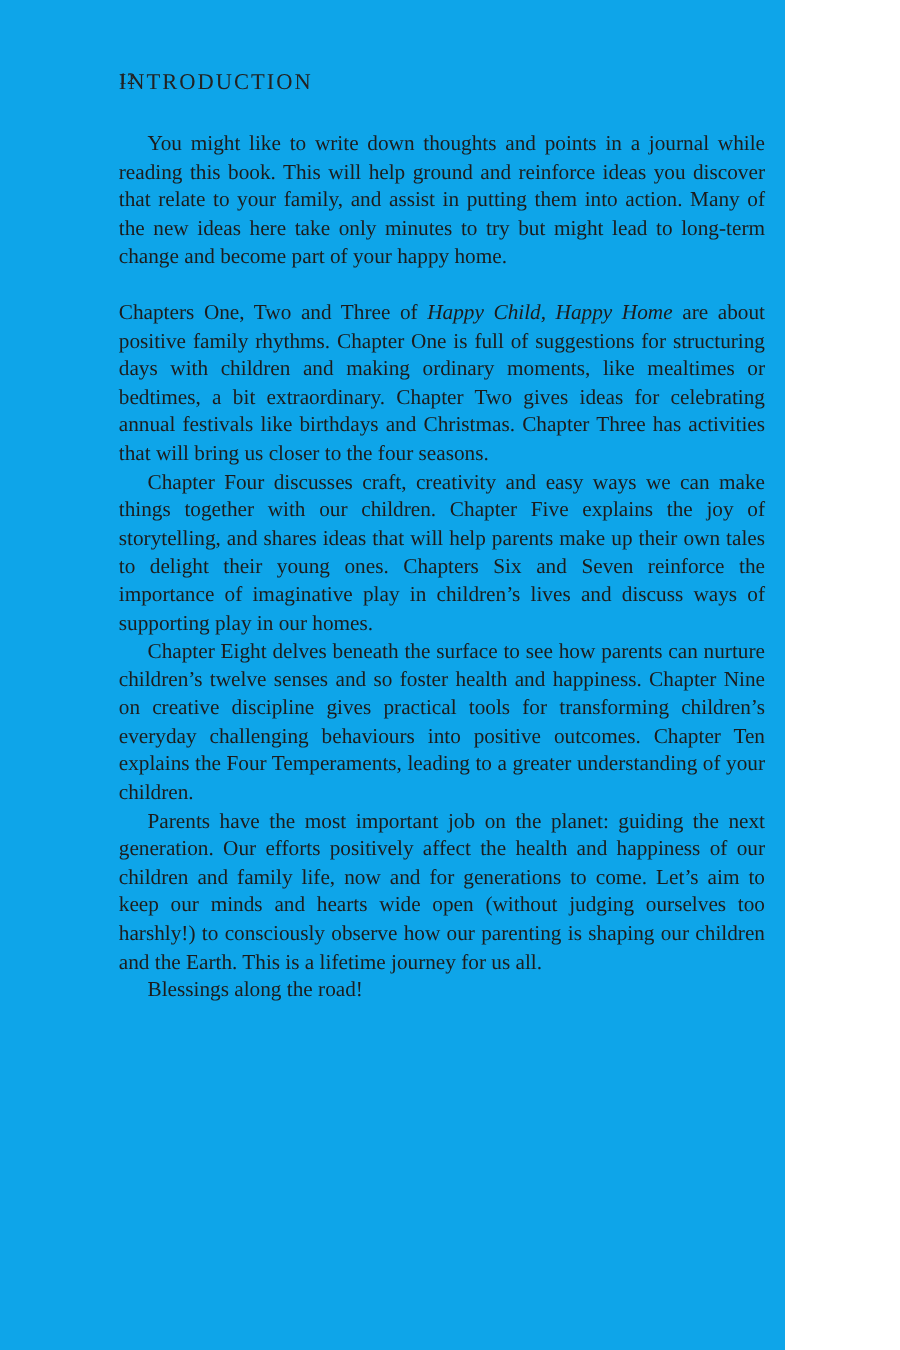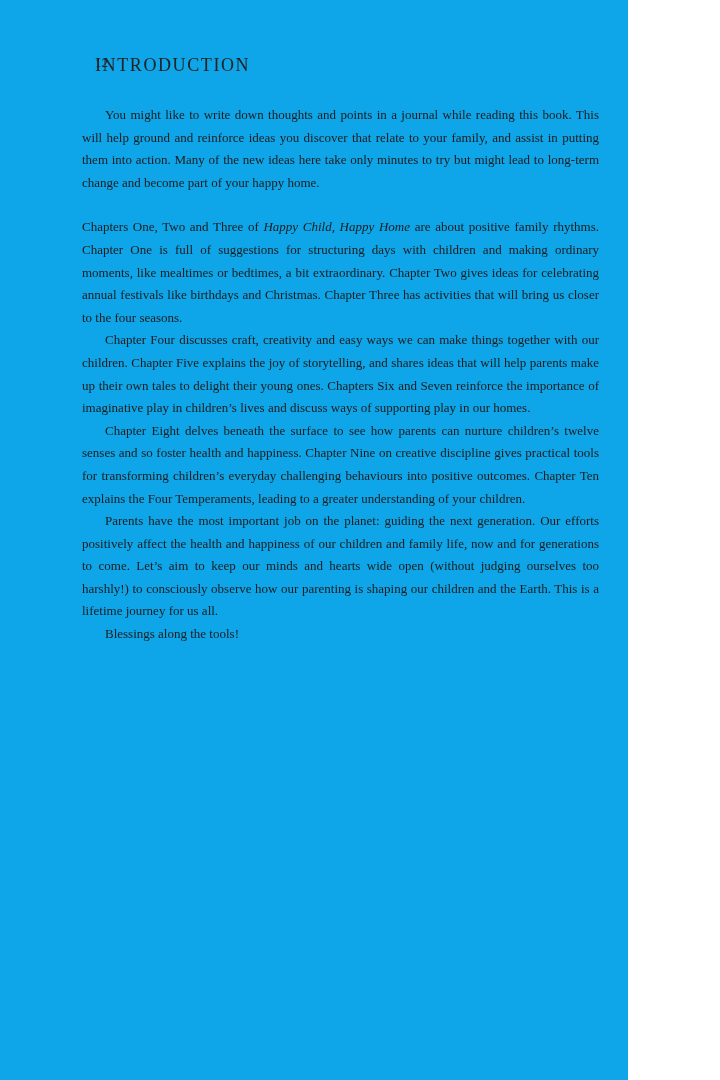--- a/index.html
+++ b/index.html
@@ -32,23 +32,23 @@
     position: absolute;
     left: 0; right: 0; top: 0;
     text-align: left;
     font-size: 18px;
     letter-spacing: 1.6px;
     color: #222222;
   }
   .page-body {
     position: absolute;
     top: 104px;
-    left: 82px;
+    left: 95px;
     width: 517px;
-    font-size: 13px;
+    font-size: 17px;
     line-height: 22.6px;
     text-align: justify;
     color: #1c1c1c;
   }
   .page-body p { margin: 0; }
   .page-body p.indent { text-indent: 23px; }
   .page-body p.section-break { margin-top: 22px; }
   .page-body em { font-style: italic; }
 </style>
 </head>
@@ -58,15 +58,15 @@
   <div class="running-header">
     <span class="page-number">12</span>
     <span class="running-head">INTRODUCTION</span>
   </div>
   <div class="page-body">
       <p class="indent"><span>You might like to write down thoughts and points in a journal while reading this book. This will help ground and reinforce ideas you discover that relate to your family, and assist in putting them into action. Many of the new ideas here take only minutes to try but might lead to long-term change and become part of your happy home.</span></p>
       <p class=" section-break"><span>Chapters One, Two and Three of </span><em>Happy Child, Happy Home</em><span> are about positive family rhythms. Chapter One is full of suggestions for structuring days with children and making ordinary moments, like mealtimes or bedtimes, a bit extraordinary. Chapter Two gives ideas for celebrating annual festivals like birthdays and Christmas. Chapter Three has activities that will bring us closer to the four seasons.</span></p>
       <p class="indent"><span>Chapter Four discusses craft, creativity and easy ways we can make things together with our children. Chapter Five explains the joy of storytelling, and shares ideas that will help parents make up their own tales to delight their young ones. Chapters Six and Seven reinforce the importance of imaginative play in children’s lives and discuss ways of supporting play in our homes.</span></p>
       <p class="indent"><span>Chapter Eight delves beneath the surface to see how parents can nurture children’s twelve senses and so foster health and happiness. Chapter Nine on creative discipline gives practical tools for transforming children’s everyday challenging behaviours into positive outcomes. Chapter Ten explains the Four Temperaments, leading to a greater understanding of your children.</span></p>
       <p class="indent"><span>Parents have the most important job on the planet: guiding the next generation. Our efforts positively affect the health and happiness of our children and family life, now and for generations to come. Let’s aim to keep our minds and hearts wide open (without judging ourselves too harshly!) to consciously observe how our parenting is shaping our children and the Earth. This is a lifetime journey for us all.</span></p>
-      <p class="indent"><span>Blessings along the tools!</span></p>
+      <p class="indent"><span>Blessings along the road!</span></p>
     </div>
 </div>
 
 </body></html>

